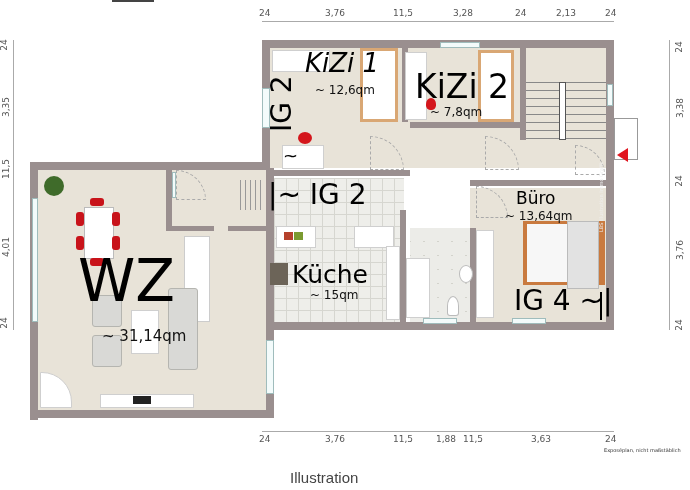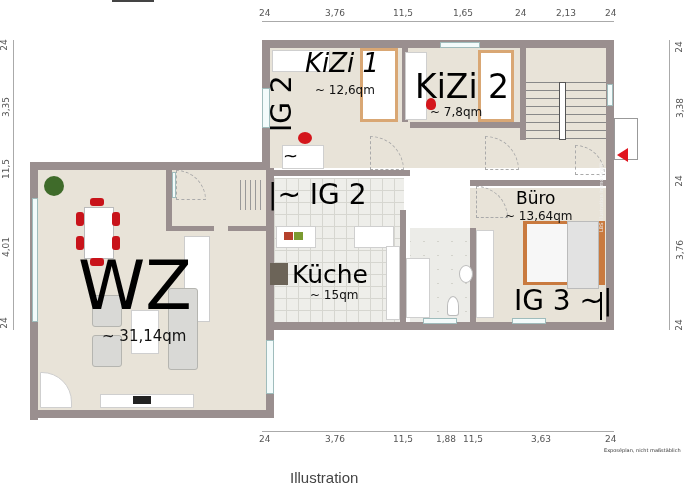--- a/index.html
+++ b/index.html
@@ -29,21 +29,21 @@
 </head>
 <body>
 
 <div class="abs" style="left:112px;top:0;width:42px;height:2px;background:#444;"></div>
 
 <div>
   <div class="hline" style="left:262px;top:21px;width:352px;"></div>
   <span class="dim" style="left:259px;top:8px;">24</span>
   <span class="dim" style="left:325px;top:8px;">3,76</span>
   <span class="dim" style="left:393px;top:8px;">11,5</span>
-  <span class="dim" style="left:453px;top:8px;">1,65</span>
+  <span class="dim" style="left:453px;top:8px;">3,28</span>
   <span class="dim" style="left:515px;top:8px;">24</span>
   <span class="dim" style="left:556px;top:8px;">2,13</span>
   <span class="dim" style="left:605px;top:8px;">24</span>
 </div>
 
 <div>
   <div class="hline" style="left:262px;top:431px;width:352px;"></div>
   <span class="dim" style="left:259px;top:434px;">24</span>
   <span class="dim" style="left:325px;top:434px;">3,76</span>
   <span class="dim" style="left:393px;top:434px;">11,5</span>
@@ -173,19 +173,19 @@
 <span class="area" style="left:315px;top:84px;">~ 12,6qm</span>
 <span class="label" style="left:415px;top:70px;font-size:33px;">KiZi 2</span>
 <span class="area" style="left:430px;top:106px;">~ 7,8qm</span>
 <span class="label" style="left:268px;top:132px;font-size:28px;transform:rotate(-90deg);transform-origin:left top;">IG 2</span>
 <span class="label" style="left:283px;top:147px;font-size:18px;">~</span>
 <span class="label" style="left:268px;top:181px;font-size:28px;">|~ IG 2</span>
 <span class="label" style="left:292px;top:262px;font-size:25px;">Küche</span>
 <span class="area" style="left:310px;top:289px;">~ 15qm</span>
 <span class="label" style="left:516px;top:190px;font-size:17px;">Büro</span>
 <span class="area" style="left:505px;top:210px;">~ 13,64qm</span>
-<span class="label" style="left:514px;top:287px;font-size:28px;">IG 3 ~|</span>
-<span class="label" style="left:78px;top:252px;font-size:68px;">WZ</span>
+<span class="label" style="left:514px;top:287px;font-size:28px;">IG 4 ~|</span>
+<span class="label" style="left:78px;top:252px;font-size:58px;">WZ</span>
 <span class="area" style="left:102px;top:329px;font-size:15px;">~ 31,14qm</span>
 
 <span class="abs" style="left:598px;top:232px;font-size:5px;color:#eee;transform:rotate(-90deg);transform-origin:left top;white-space:nowrap;">LBS Illustration Immo Grafik</span>
 
 <span class="abs" style="left:290px;top:469px;font-size:15px;color:#444;font-family:'Liberation Sans',sans-serif;">Illustration</span>
 
 </body></html>

